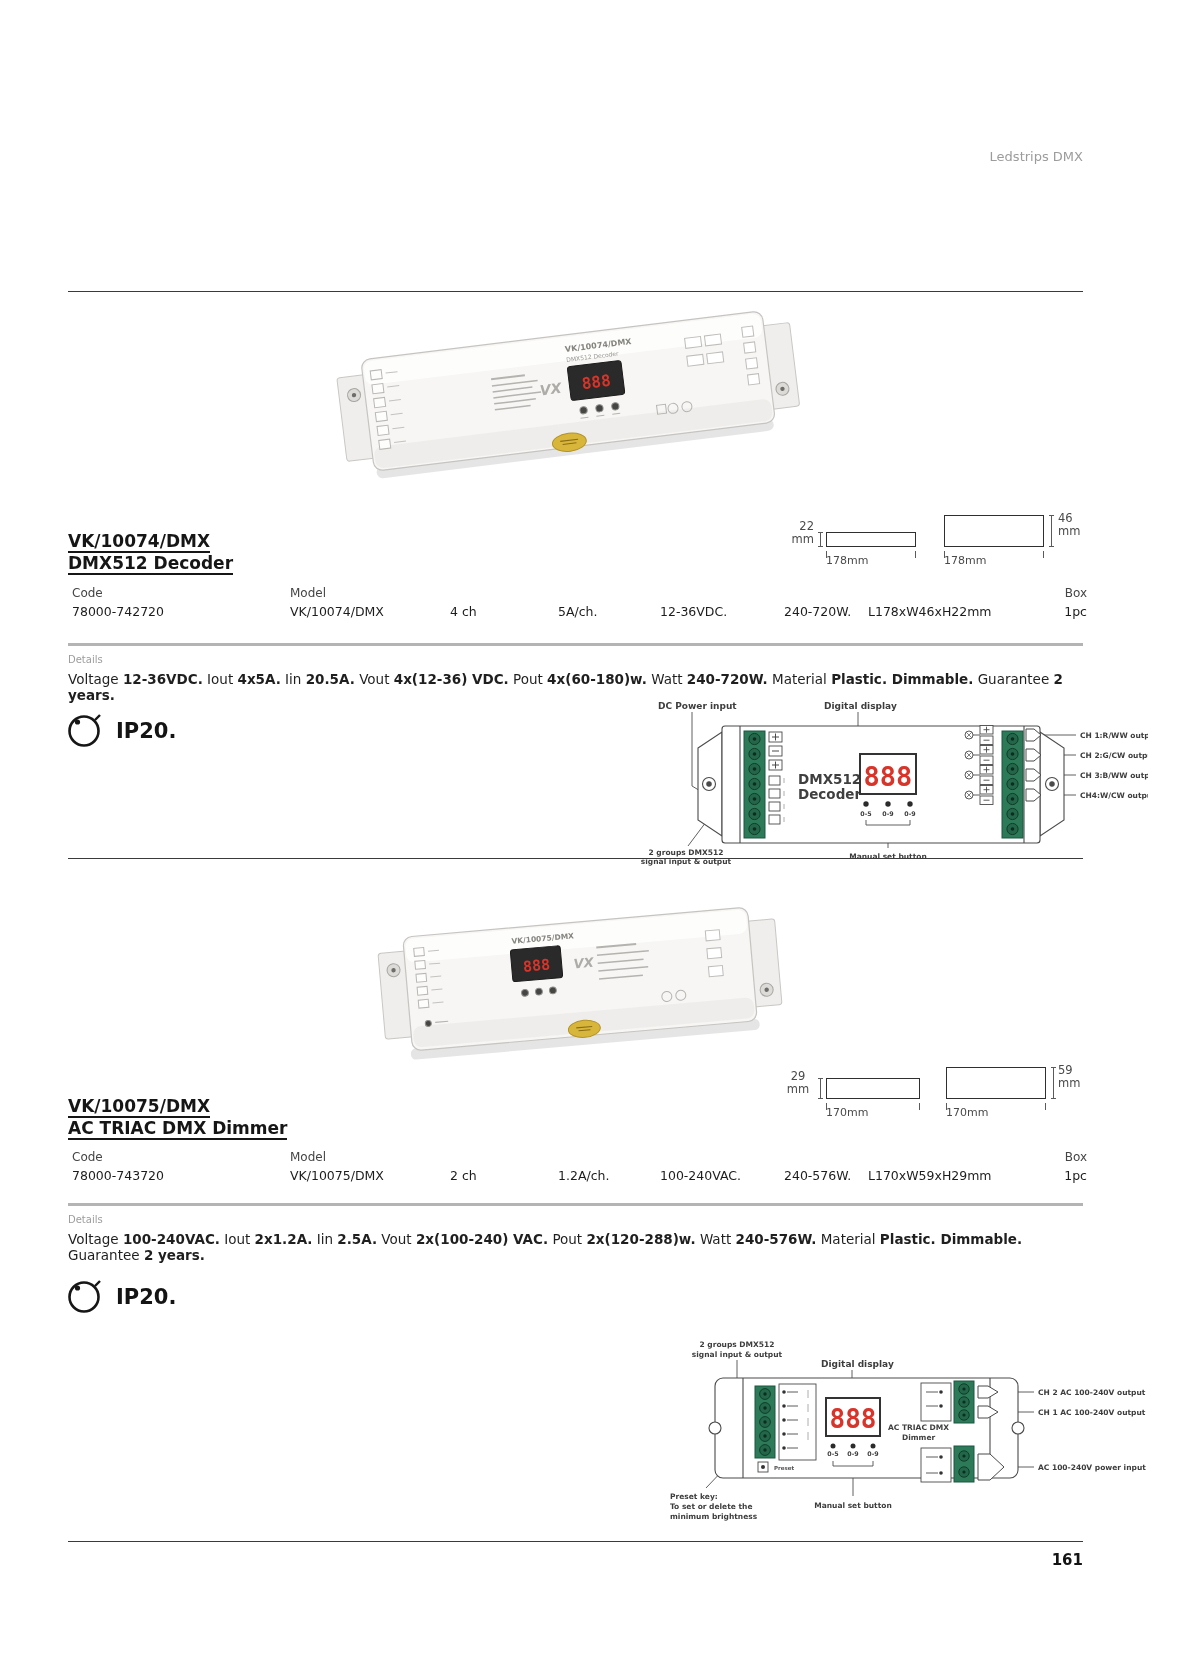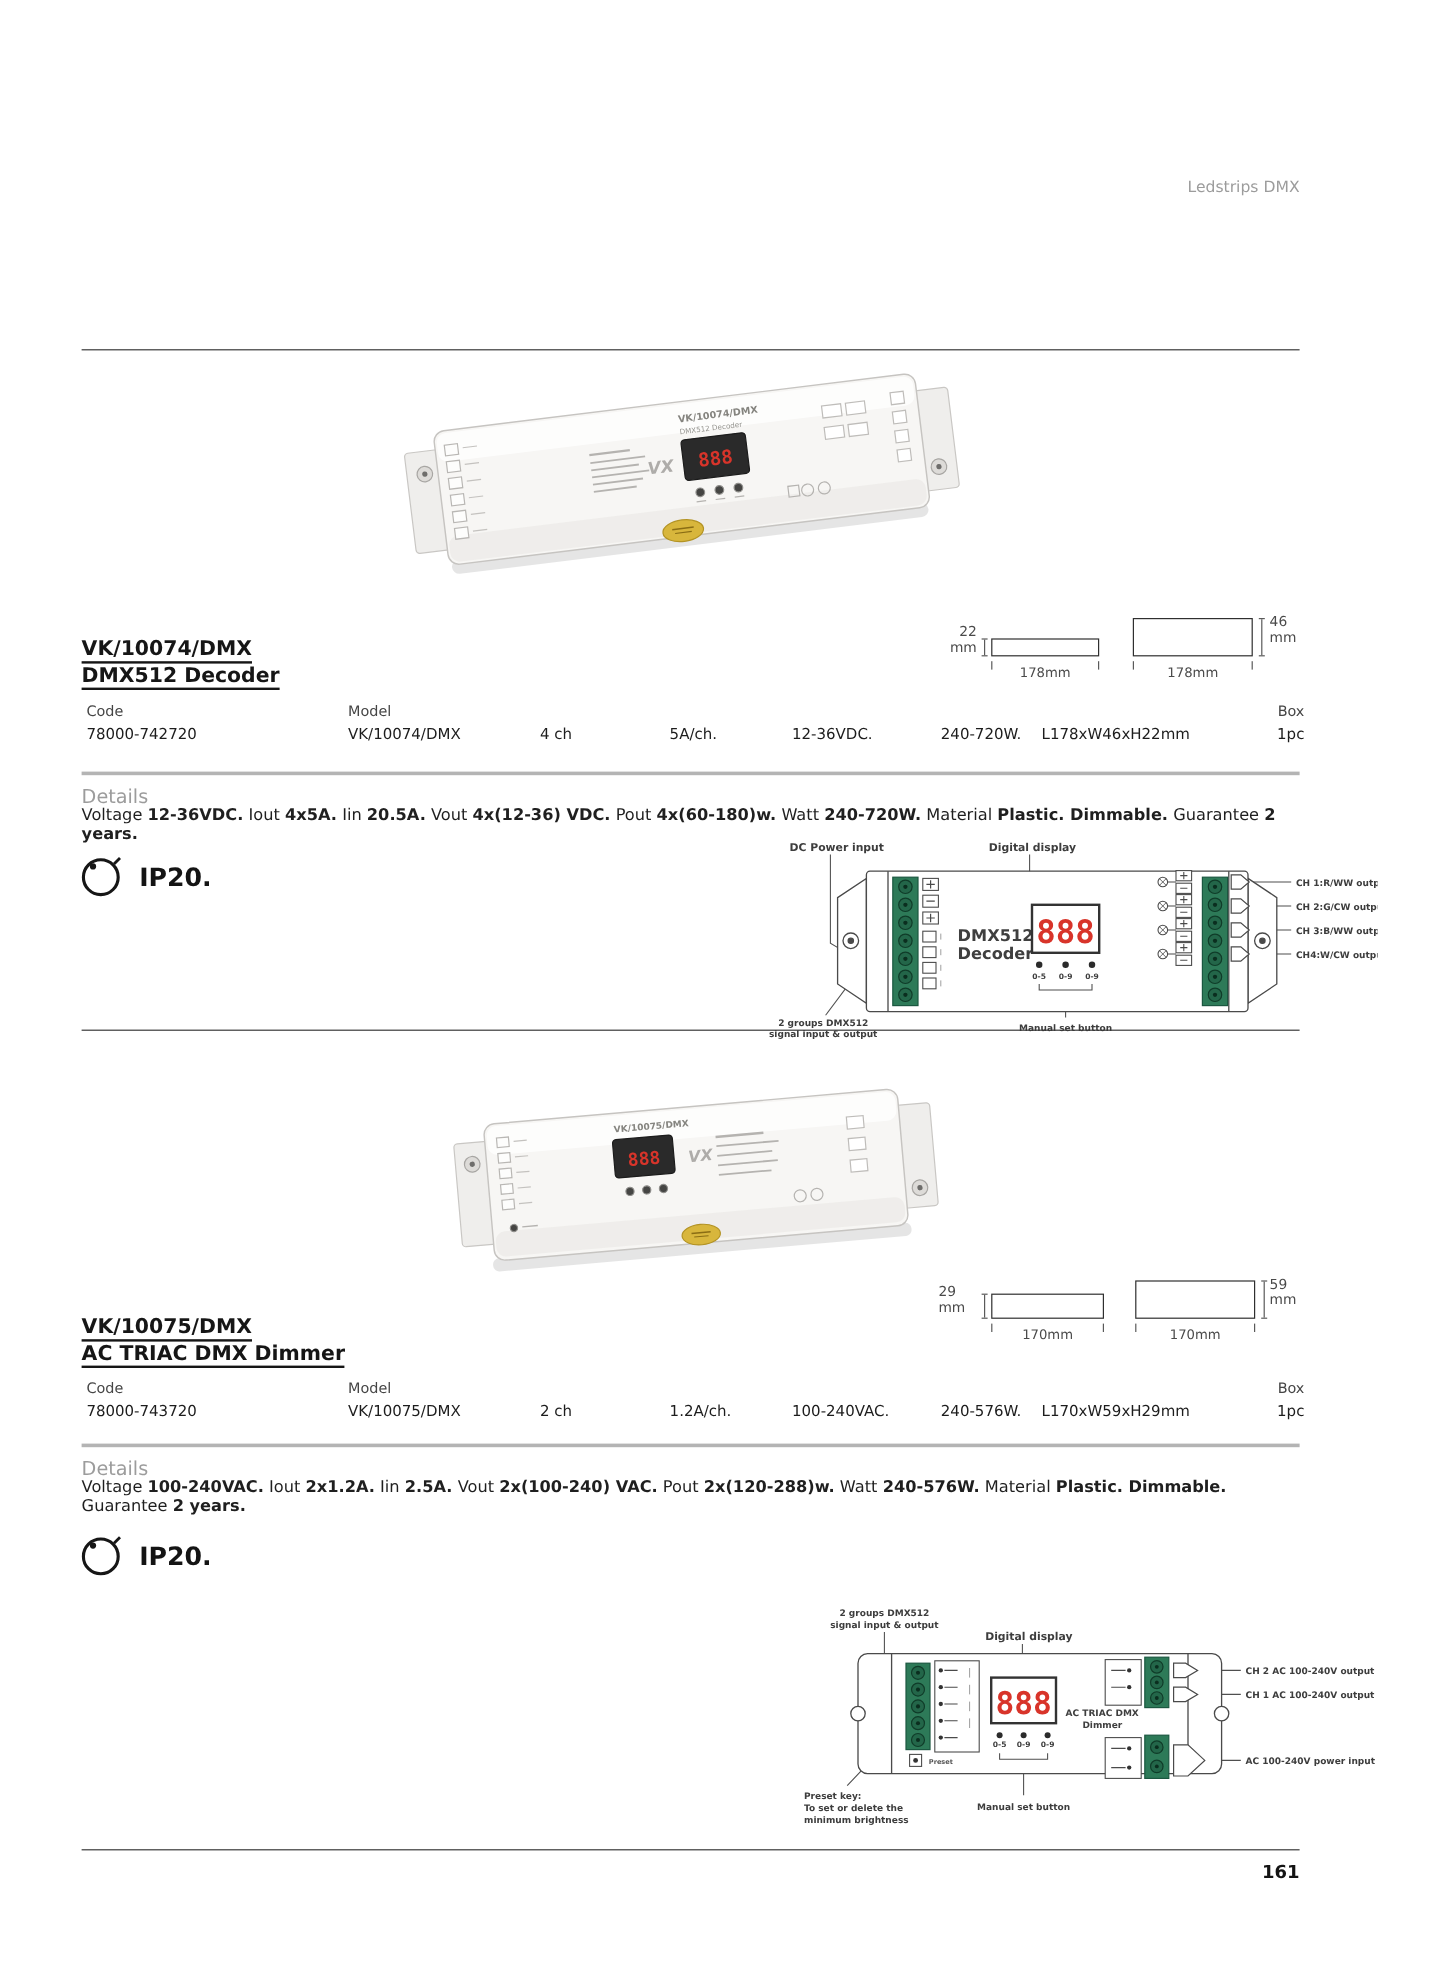--- a/index.html
+++ b/index.html
@@ -20,30 +20,30 @@
 
   .ptitle{position:absolute;left:68px;font-size:17px;font-weight:700;line-height:20px;color:#161616;}
   .ptitle span{display:table;border-bottom:2px solid #161616;padding-bottom:0px;}
 
   .thead,.trow{position:absolute;left:72px;width:1015px;display:grid;
       grid-template-columns:218px 160px 108px 102px 124px 84px 150px 1fr;white-space:nowrap;}
   .thead{font-size:12px;color:#454545;}
   .trow{font-size:12.5px;color:#1d1d1d;}
   .thead .r,.trow .r{text-align:right;}
 
-  .dlabel{position:absolute;left:68px;font-size:16px;color:#9c9c9c;}
+  .dlabel{position:absolute;left:68px;font-size:10px;color:#9c9c9c;}
   .dtext{position:absolute;left:68px;width:1015px;font-size:13.5px;color:#1f1f1f;white-space:pre-wrap;}
 
   .iptxt{position:absolute;left:116px;font-size:21px;font-weight:700;color:#141414;}
 
   
   .dimnum{position:absolute;font-size:11.5px;color:#4a4a4a;line-height:13px;}
   .dimrect{position:absolute;border:1.5px solid #2f2f2f;background:#fff;box-sizing:border-box;}
   .tick{position:absolute;width:1px;height:7px;background:#5a5a5a;}
-  .dimlen{position:absolute;font-size:11px;color:#4a4a4a;text-align:center;}
+  .dimlen{position:absolute;font-size:11px;color:#4a4a4a;text-align:left;}
   .ibeam{position:absolute;width:5px;border-top:1px solid #5a5a5a;border-bottom:1px solid #5a5a5a;box-sizing:border-box;}
   .ibeam i{position:absolute;left:2px;top:0;bottom:0;width:1px;background:#5a5a5a;}
 
   .pagenum{position:absolute;right:117px;font-size:15px;font-weight:700;color:#141414;}
 
   
   svg text{font-family:"DejaVu Sans","Liberation Sans",sans-serif;}
   .dlab{font-weight:700;font-size:9px;fill:#3d3d3d;}
   .clab{font-weight:700;font-size:7.5px;fill:#3d3d3d;}
   .dotlab{font-weight:700;font-size:6.3px;fill:#3d3d3d;}
@@ -387,21 +387,21 @@
           <rect x="344" y="94" width="14" height="10"></rect>
       </g>
       <g>
         <ellipse cx="215" cy="145" rx="16" ry="8.5" fill="#d8b63c" stroke="#b39324"></ellipse>
         <rect x="207" y="142.8" width="16" height="1.2" fill="#8a6d14"></rect>
           <rect x="209" y="146" width="12" height="1" fill="#8a6d14"></rect>
       </g>
     </g>
   </svg>
 
-  <div class="dimnum abs" style="left:782px;top:1070px;width:32px;text-align:left">
+  <div class="dimnum abs" style="left:782px;top:1070px;width:32px;text-align:center">
     <span>29</span><br>
     <span>mm</span>
   </div>
   <div class="ibeam" style="left:818px;top:1078px;height:21px">
       <i></i>
     </div>
   <div class="dimrect" style="left:826px;top:1078px;width:94px;height:21px"></div>
   <div class="tick" style="left:826px;top:1103px"></div>
   <div class="tick" style="left:919px;top:1103px"></div>
   <div class="dimlen" style="left:826px;top:1106px;width:94px">170mm</div>

